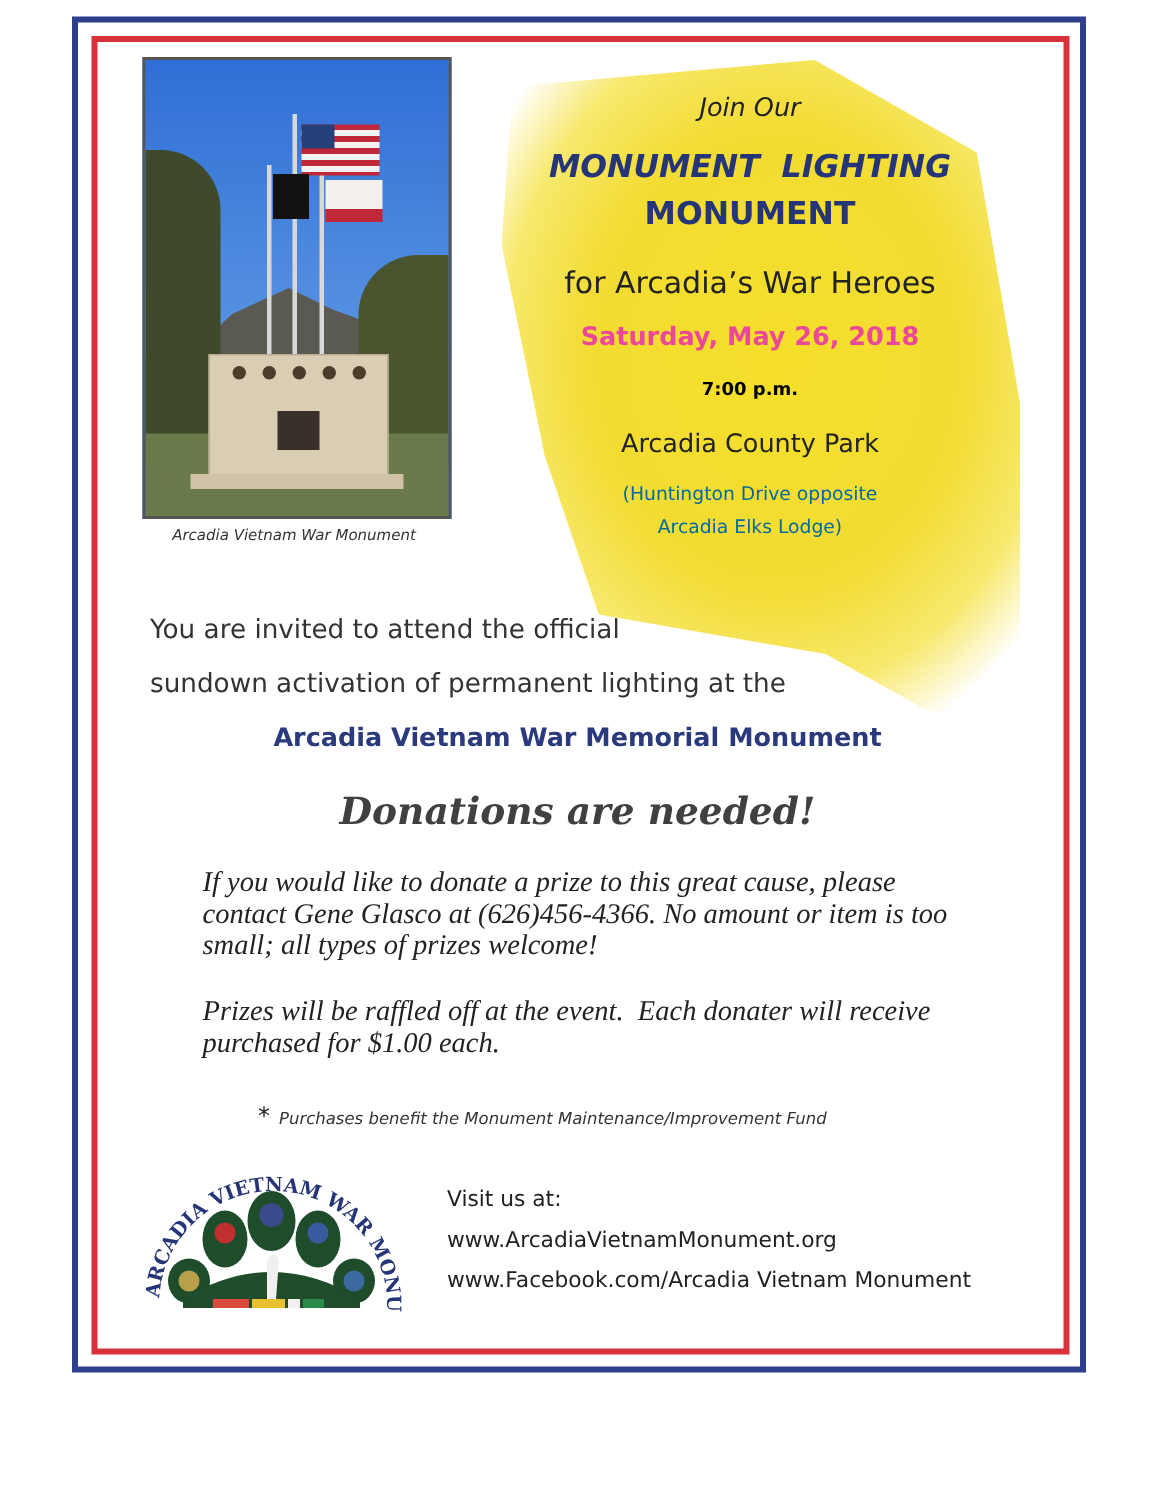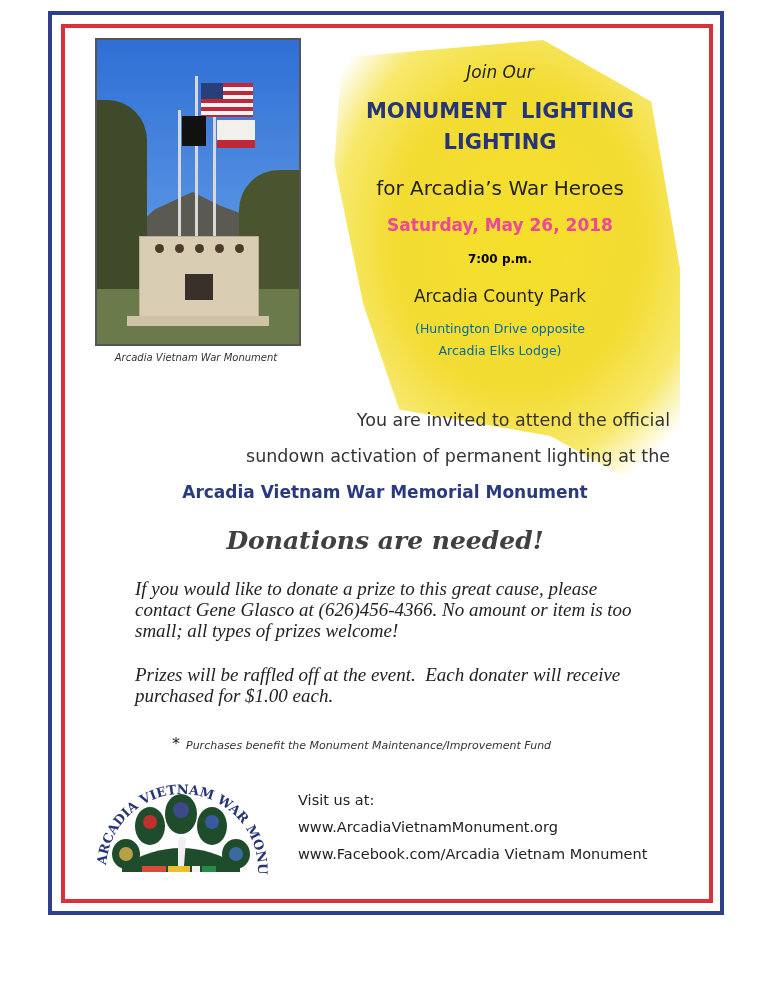--- a/index.html
+++ b/index.html
@@ -27,21 +27,21 @@
   .seal{position:absolute;top:204px;width:9px;height:9px;border-radius:50%;background:#4b3d2a;}
   .caption{position:absolute;left:95px;top:352px;width:202px;text-align:center;font-family:"DejaVu Sans",sans-serif;font-style:italic;font-size:10px;color:#333;}
   .hdr{position:absolute;left:340px;width:320px;text-align:center;}
   .join{top:62px;font-style:italic;font-size:17px;color:#222;}
   .title{top:96px;font-weight:bold;font-size:21px;line-height:31px;color:#263577;}
   .for{top:176px;font-size:20px;color:#222;}
   .date{top:215px;font-weight:bold;font-size:17px;color:#ec4899;}
   .time{top:252px;font-weight:bold;font-size:12px;color:#000000;}
   .park{top:286px;font-size:17px;color:#222;}
   .addr{top:318px;font-size:12.5px;line-height:22px;color:#0369a1;}
-  .invite{position:absolute;left:100px;width:570px;text-align:right;font-size:17.5px;color:#333;}
+  .invite{position:absolute;left:100px;width:570px;text-align:left;font-size:17.5px;color:#333;}
   .memorial{position:absolute;left:100px;top:482px;width:570px;text-align:center;font-weight:bold;font-size:17px;color:#2a3a7c;}
   .donations{position:absolute;left:100px;top:526px;width:570px;text-align:center;font-family:"DejaVu Serif",serif;font-style:italic;font-weight:bold;font-size:25px;color:#404040;}
   .para{position:absolute;left:101px;width:580px;font-family:"Liberation Serif",serif;font-style:italic;font-size:19px;line-height:21px;color:#222;margin-left:34px;}
   .note{position:absolute;left:172px;top:734px;font-size:11px;color:#333;font-style:italic;}
   .note .star{font-size:16px;font-style:normal;margin-right:6px;color:#222;}
   .logo{position:absolute;left:92px;top:770px;width:178px;height:112px;}
   .visit{position:absolute;left:298px;font-size:14.5px;color:#222;}
 </style>
 </head>
 <body>
@@ -68,22 +68,22 @@
   <div class="seal" style="left:98px"></div>
   <div class="seal" style="left:118px"></div>
   <div class="seal" style="left:138px"></div>
   <div class="plaque"></div>
   <div class="monument-base"></div>
 </div>
 <div class="caption">Arcadia Vietnam War Monument</div>
 
 <div class="hdr join">Join Our</div>
 <div class="hdr title">
-  <div style="white-space:pre;">MONUMENT  LIGHTING</div>
-  <div>LIGHTING</div>
+  <div style="white-space:pre;font-style:italic;">MONUMENT  LIGHTING</div>
+  <div>MONUMENT</div>
 </div>
 <div class="hdr for">for Arcadia’s War Heroes</div>
 <div class="hdr date">Saturday, May 26, 2018</div>
 <div class="hdr time">7:00 p.m.</div>
 <div class="hdr park">Arcadia County Park</div>
 <div class="hdr addr">
   <div>(Huntington Drive opposite</div>
   <div>Arcadia Elks Lodge)</div>
 </div>
 

